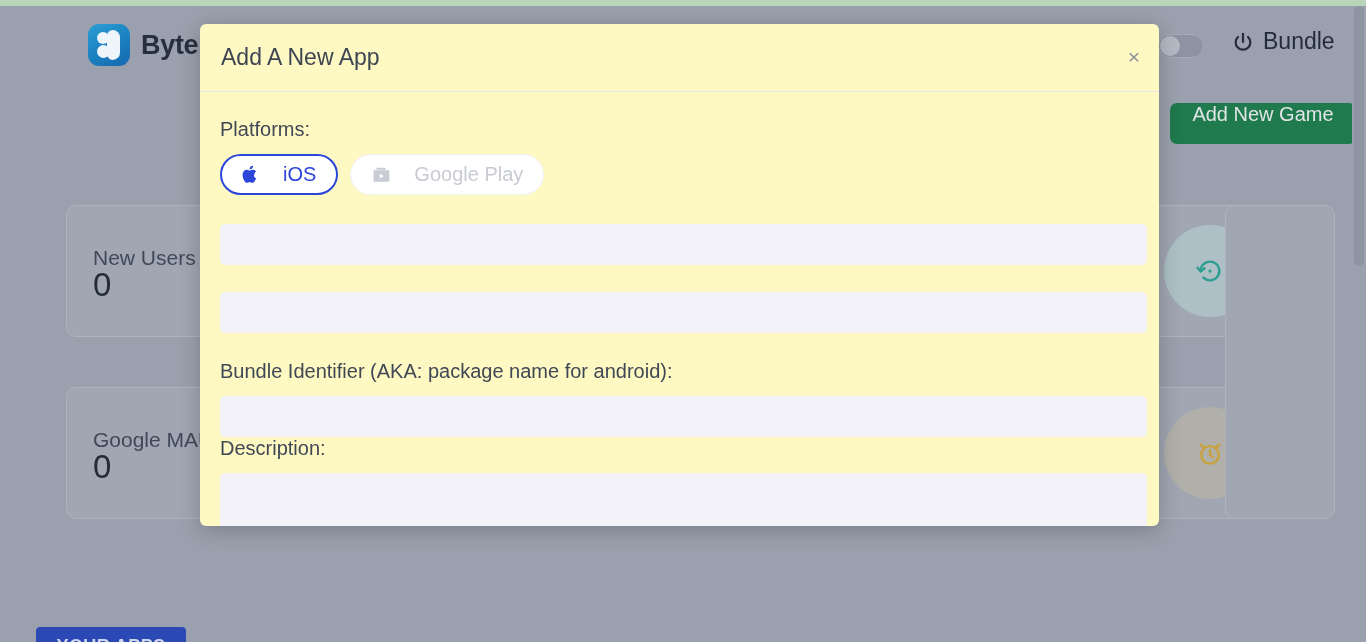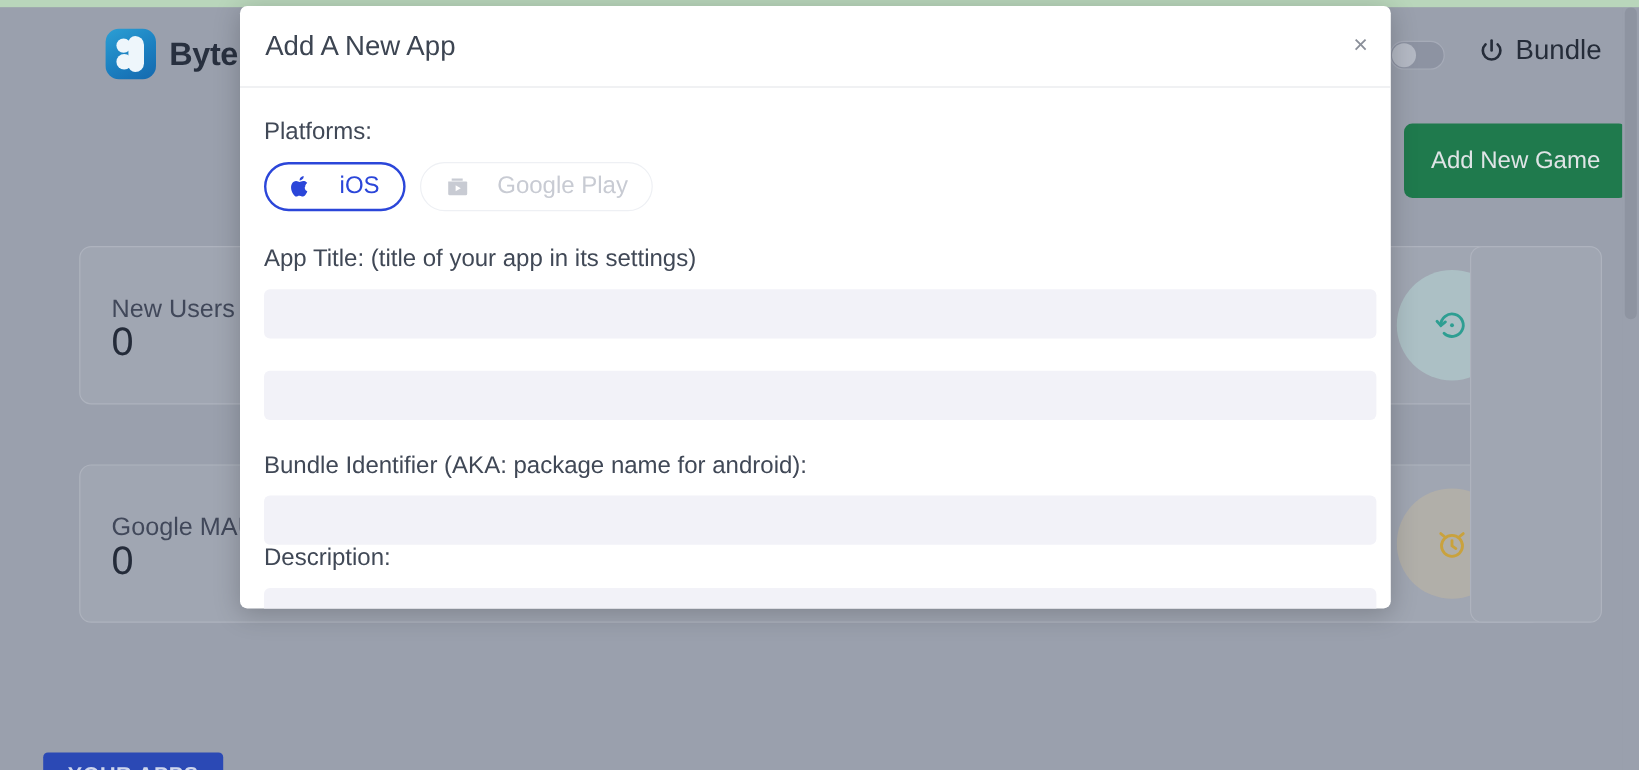--- a/index.html
+++ b/index.html
@@ -99,27 +99,26 @@
     align-items: center;
     gap: 9px;
     color: #252c39;
     font-size: 23px;
   }
   .power-icon { width: 22px; height: 22px; display: block; }
 
   .add-game-btn {
     position: absolute;
     top: 97px; left: 1170px;
-    width: 186px; height: 62px;
+    width: 186px; height: 41px;
     background: #1f7a4d;
     border-radius: 7px;
     color: #dfe4e6;
     font-size: 20px;
     display: flex;
-    align-items: center;
     justify-content: center;
     white-space: nowrap;
   }
 
   .stat-card {
     position: absolute;
     left: 66px;
     width: 1219px;
     background: #a0a6b2;
     border: 1px solid #aeb3be;
@@ -192,25 +191,25 @@
     top: 0; left: 2px;
     width: 10px;
     height: 260px;
     background: #8e94a1;
     border-radius: 5px;
   }
 
   
   .modal {
     position: absolute;
-    top: 5px;
+    top: 24px;
     left: 200px;
     width: 959px;
     height: 502px;
-    background: #ffffff;
+    background: #fef9c3;
     border-radius: 6px;
     box-shadow: 0 4px 22px rgba(0,0,0,0.22);
     overflow: hidden;
   }
 
   .modal-header {
     position: relative;
     height: 68px;
     border-bottom: 1px solid #e6e8ec;
   }
@@ -396,21 +395,20 @@
       <div class="plat-btn disabled">
         <svg class="plat-icon" width="20" height="20" viewBox="0 0 24 24" fill="#c8cbd3">
           <path d="M3 6.2 h18 a1 1 0 0 1 1 1 v11.3 a1.5 1.5 0 0 1-1.5 1.5 h-16 A1.5 1.5 0 0 1 3 18.5 z"></path>
           <path d="M6.5 3.4 h11 v2.2 h-11 z"></path>
           <path fill="#ffffff" d="M10.4 10.1 L15.6 13.1 L10.4 16.1 z"></path>
         </svg>
         <span>Google Play</span>
       </div>
     </div>
 
-    <label class="field-label">App Title: (title of your app in its settings)</label>
     <input class="input-box" type="text" placeholder="" style="">
 
     <input class="input-box" type="text" placeholder="" style="">
 
     <label class="field-label">Bundle Identifier (AKA: package name for android):</label>
     <input class="input-box" type="text" placeholder="" style="">
 
     <label class="field-label">Description:</label>
     <textarea class="textarea-box" placeholder="" style=""></textarea>
 

